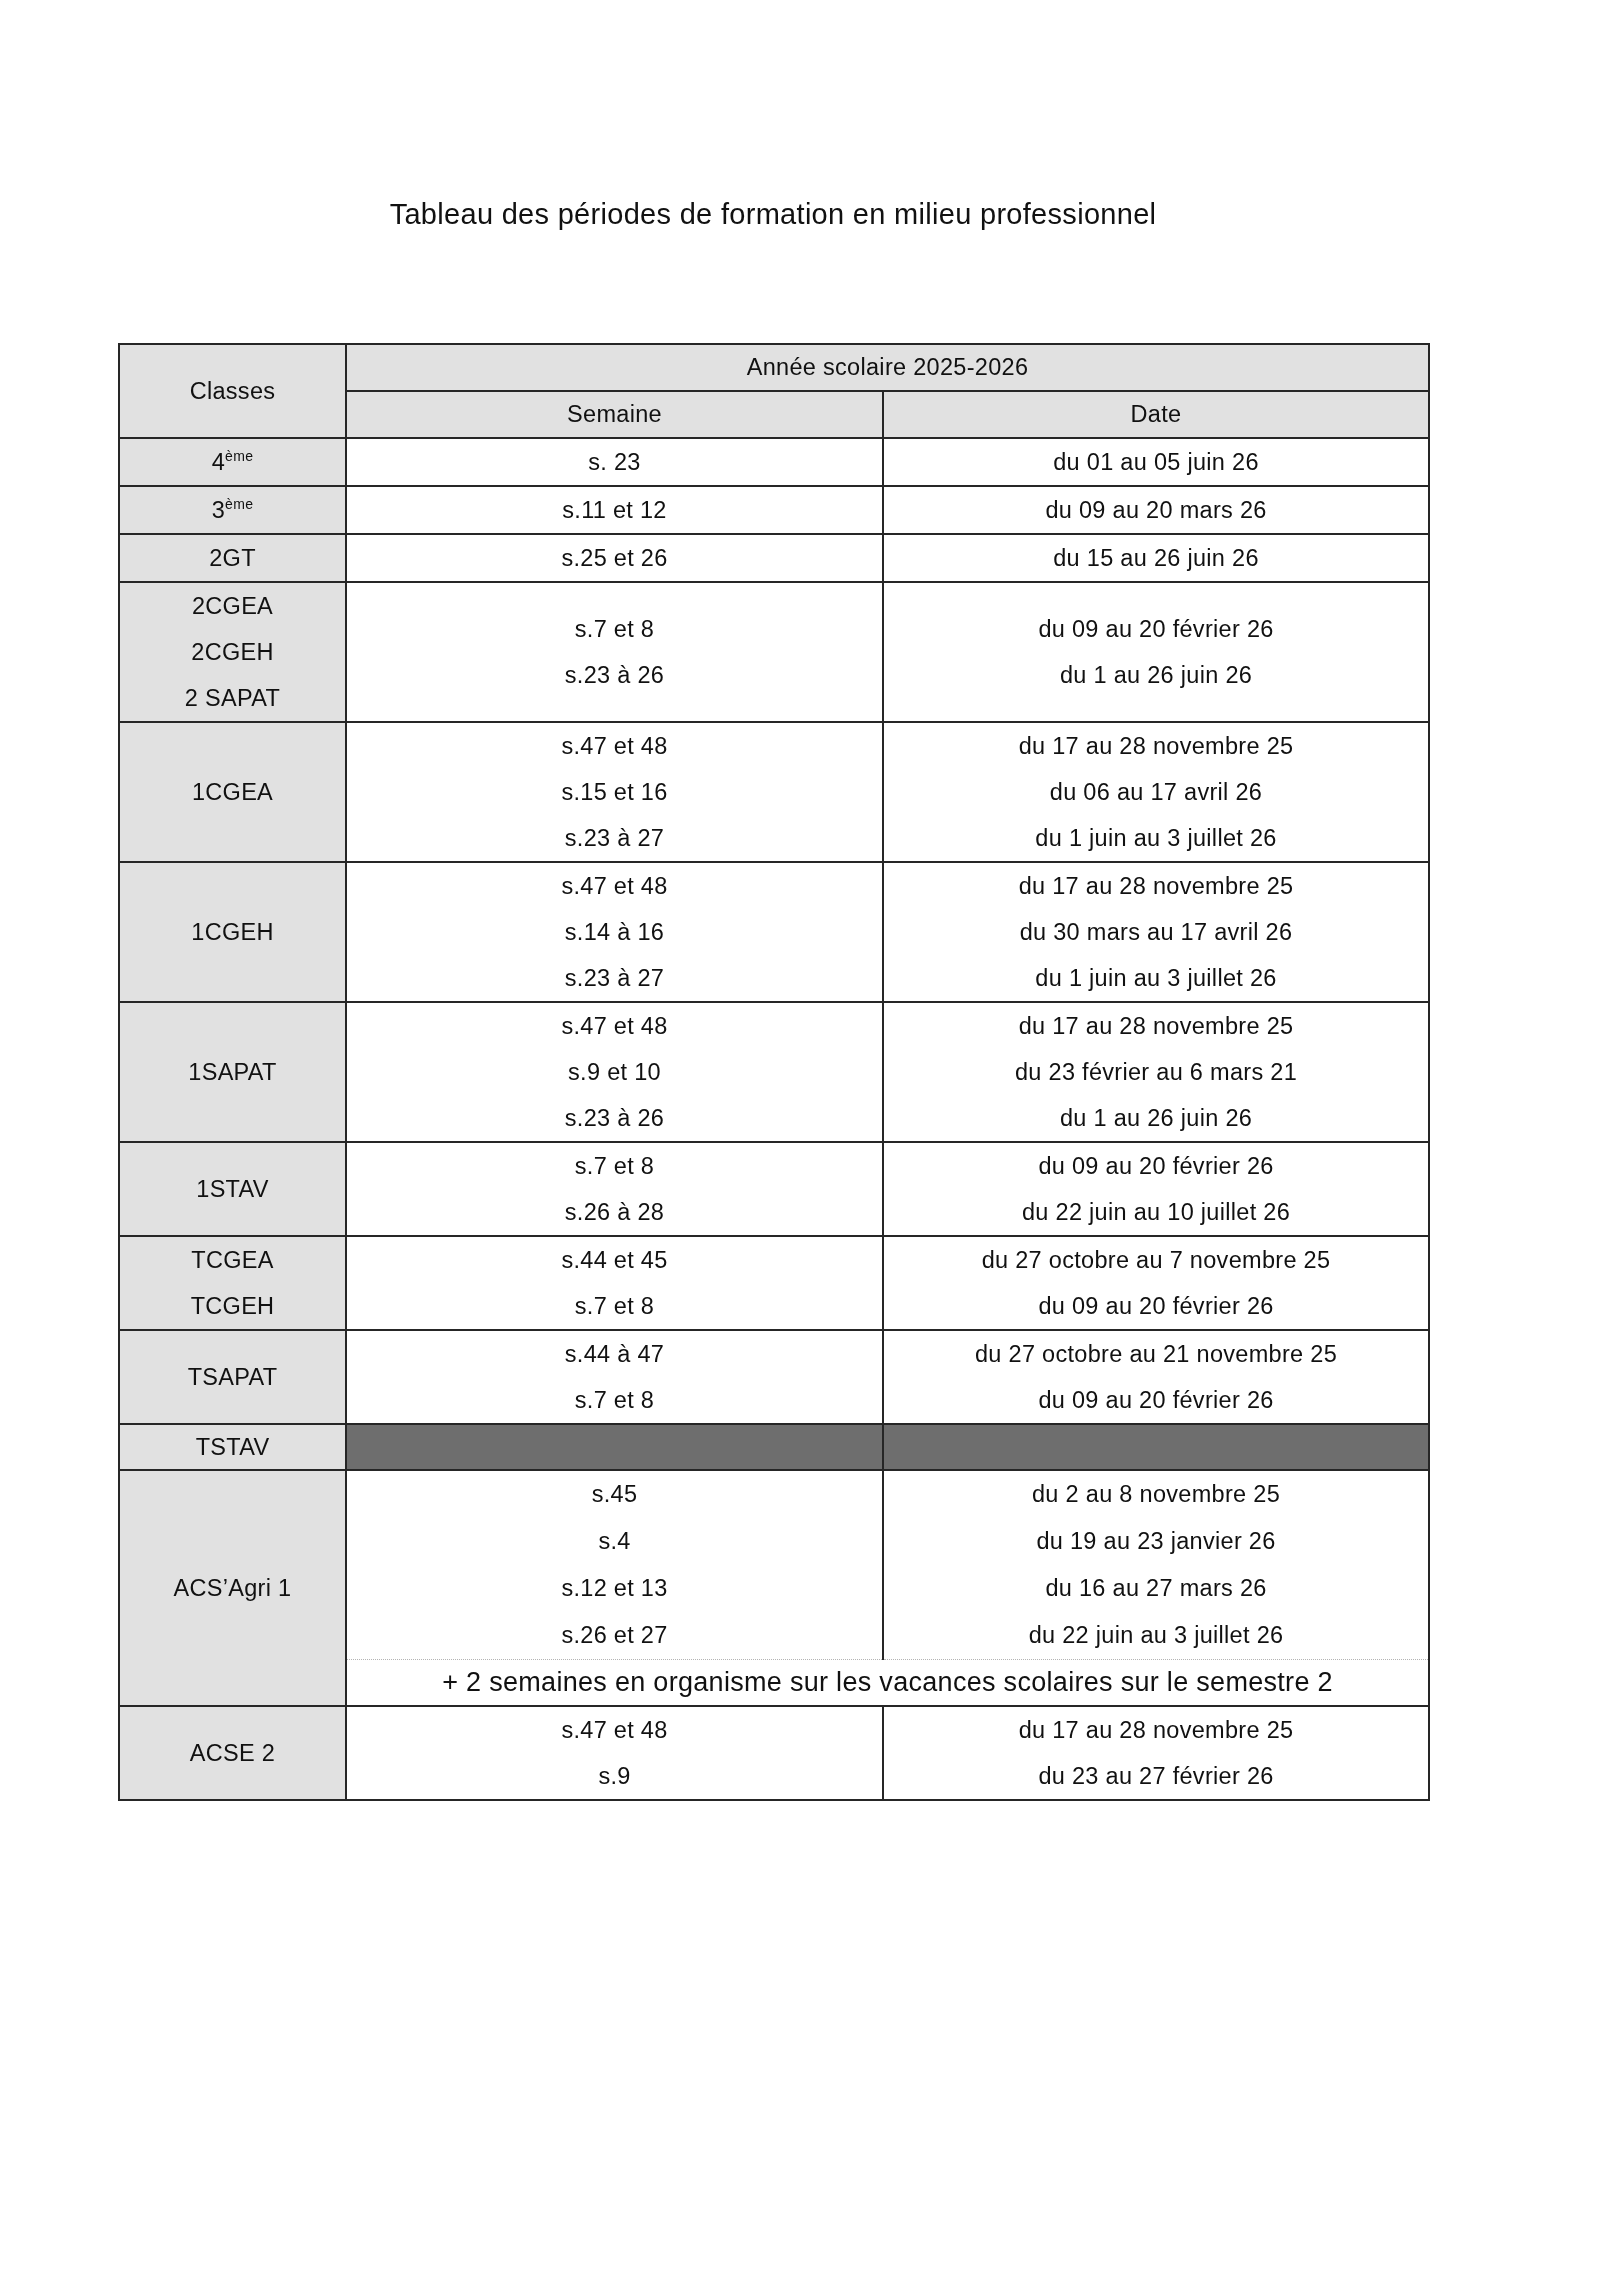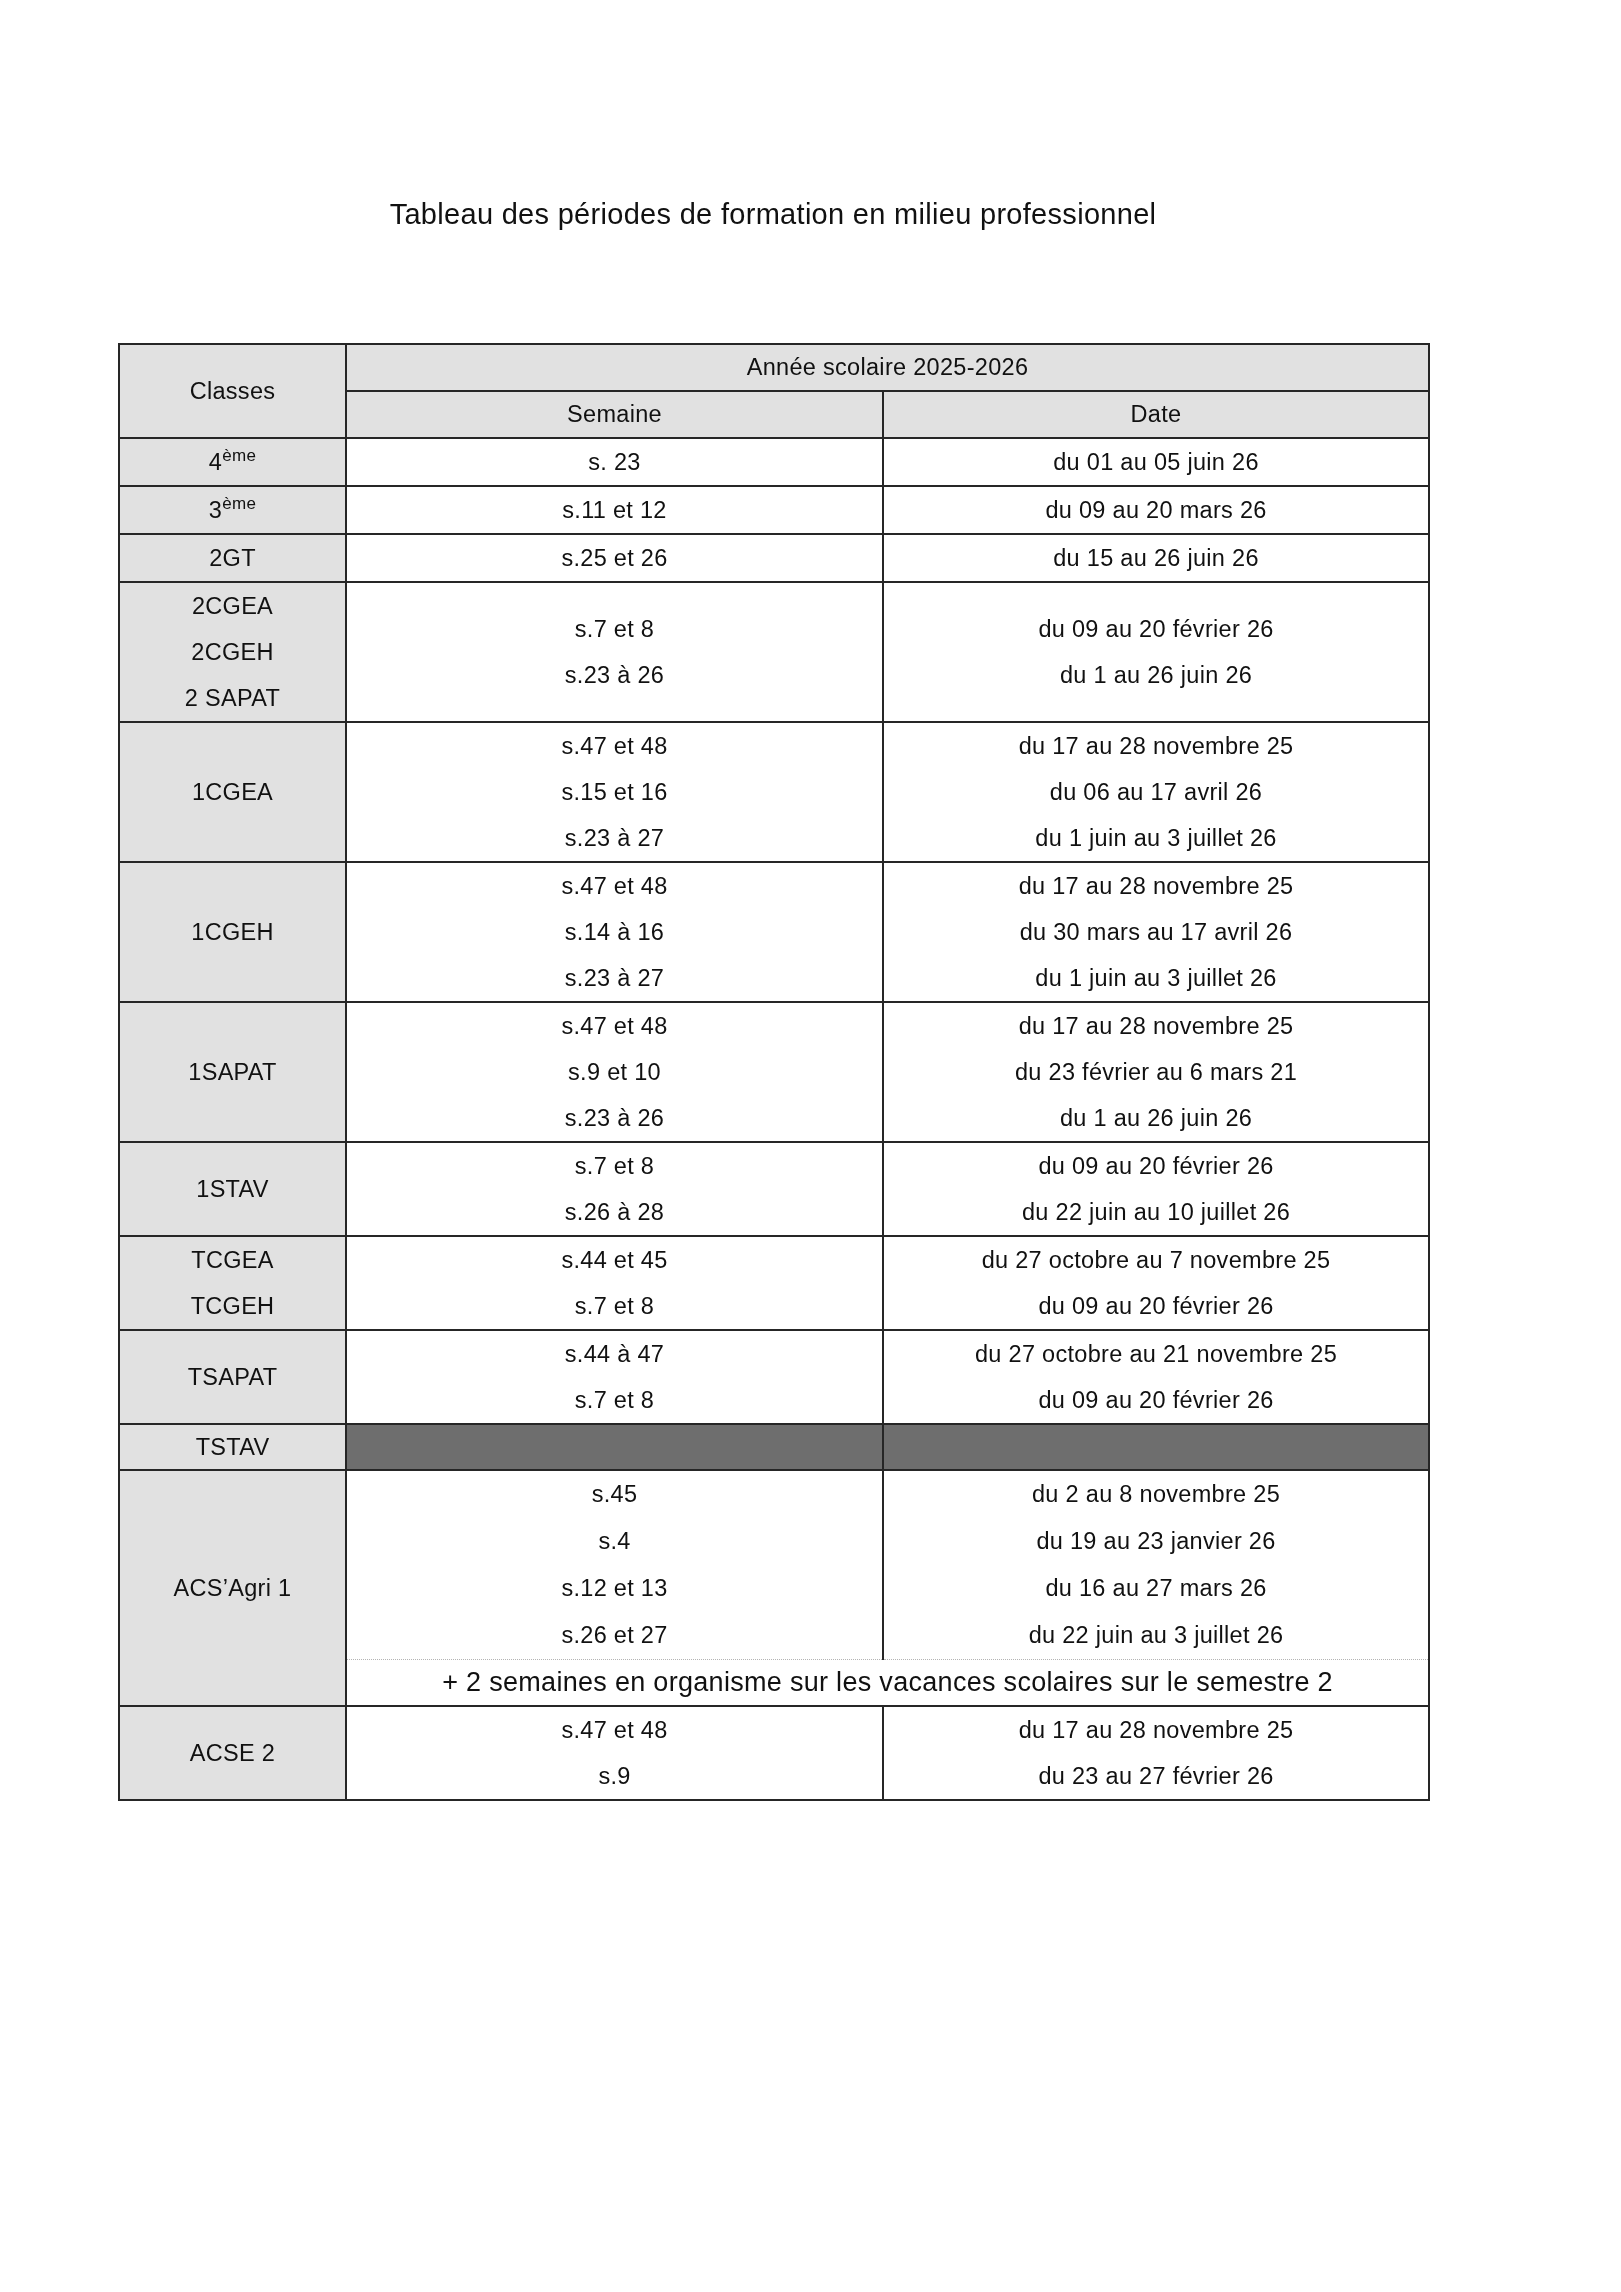--- a/index.html
+++ b/index.html
@@ -58,21 +58,21 @@
   tr.h141{height:138px;}
   tr.h142{height:139px;}
   tr.h192{height:188px;}
   tr.r-acs .ln{line-height:47px;}
   td.no-bottom{border-bottom:none;margin-top:32px;}
   td.note-cell{
     border-top:1px dotted var(--note-divider);
     line-height:45px;
     font-size:27px;
   }
-  sup{font-size:17px;line-height:0;}
+  sup{font-size:14px;line-height:0;}
 </style>
 </head>
 <body>
 
 <div class="page">
 
   <div class="title">Tableau des périodes de formation en milieu professionnel</div>
 
   <table class="pfmp">
     <colgroup>

